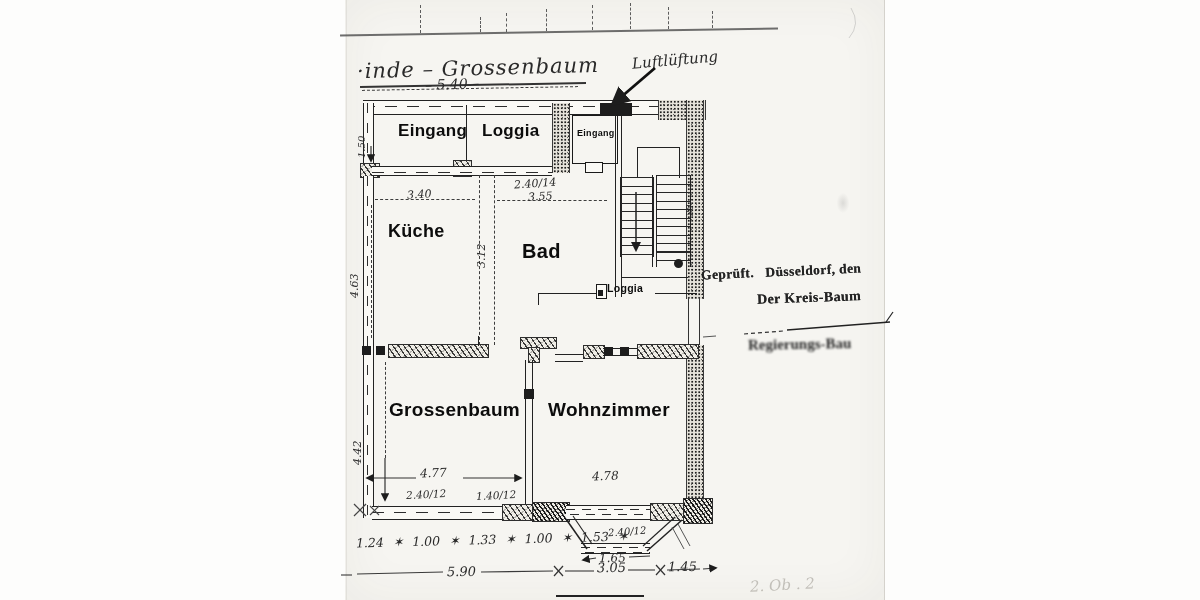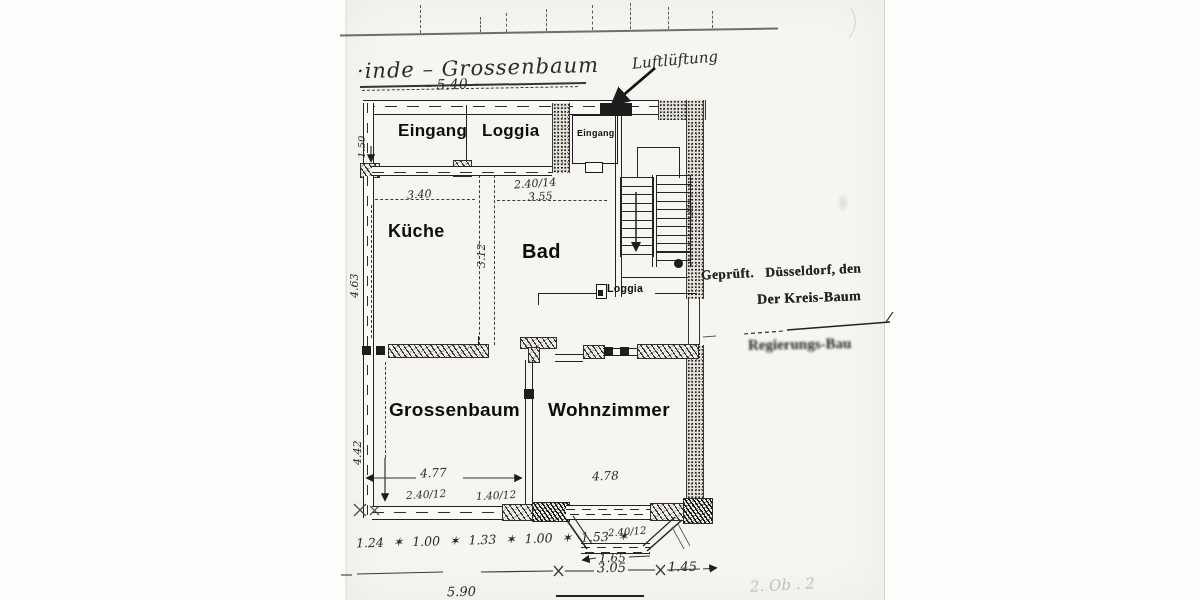--- a/index.html
+++ b/index.html
@@ -156,21 +156,21 @@
   <div class="abs hatch" style="left:502px;top:504px;width:30px;height:15px"></div>
   <div class="abs hatch dense" style="left:532px;top:502px;width:36px;height:18px"></div>
   <div class="abs winband-bay" style="left:566px;top:505px;width:86px;height:13px"></div>
   <div class="abs hatch" style="left:650px;top:503px;width:33px;height:16px"></div>
   <div class="abs hatch dense" style="left:683px;top:498px;width:28px;height:24px"></div>
   <div class="abs winband-bay" style="left:581px;top:543px;width:69px;height:9px"></div>
   <div class="abs hand" style="left:608px;top:526px;font-size:10px;transform:rotate(-4deg)">2.40/12</div>
   <div class="abs hand" style="left:599px;top:551px;font-size:12px;transform:rotate(-1deg)">1.65</div>
 
   <div class="abs hand" style="left:356px;top:532px;font-size:12.5px;word-spacing:5px;transform:rotate(-1.5deg)">1.24 ✶ 1.00 ✶ 1.33 ✶ 1.00 ✶ 1.53 ✶</div>
-  <div class="abs hand" style="left:447px;top:584px;font-size:13px;transform:rotate(-1deg)">5.90</div>
+  <div class="abs hand" style="left:447px;top:564px;font-size:13px;transform:rotate(-1deg)">5.90</div>
   <div class="abs hand" style="left:597px;top:560px;font-size:13px;transform:rotate(-1deg)">3.05</div>
   <div class="abs hand" style="left:668px;top:559px;font-size:13px;transform:rotate(-1deg)">1.45</div>
   <div class="abs lh" style="left:556px;top:595px;width:88px;height:2px"></div>
   <div class="abs hand" style="left:750px;top:576px;font-size:15px;color:#9a968e;opacity:.55;transform:rotate(-3deg)">2. Ob . 2</div>
 
   <div class="abs stampTxt" style="left:701px;top:264px;font-size:13.5px;letter-spacing:.4px;transform:rotate(-2.5deg);text-shadow:0 0 .6px #444">Geprüft.   Düsseldorf, den</div>
   <div class="abs stampTxt" style="left:757px;top:290px;font-size:14px;letter-spacing:.4px;transform:rotate(-2deg);text-shadow:0 0 .6px #444">Der Kreis-Baum</div>
   <div class="abs stampTxt" style="left:748px;top:336px;font-size:15px;transform:rotate(-1deg);filter:blur(1.1px);color:#2a2a2a">Regierungs-Bau</div>
   <div class="abs" style="left:836px;top:192px;width:14px;height:22px;opacity:.5;background:radial-gradient(rgba(110,110,110,.4),transparent 65%)"></div>
 

